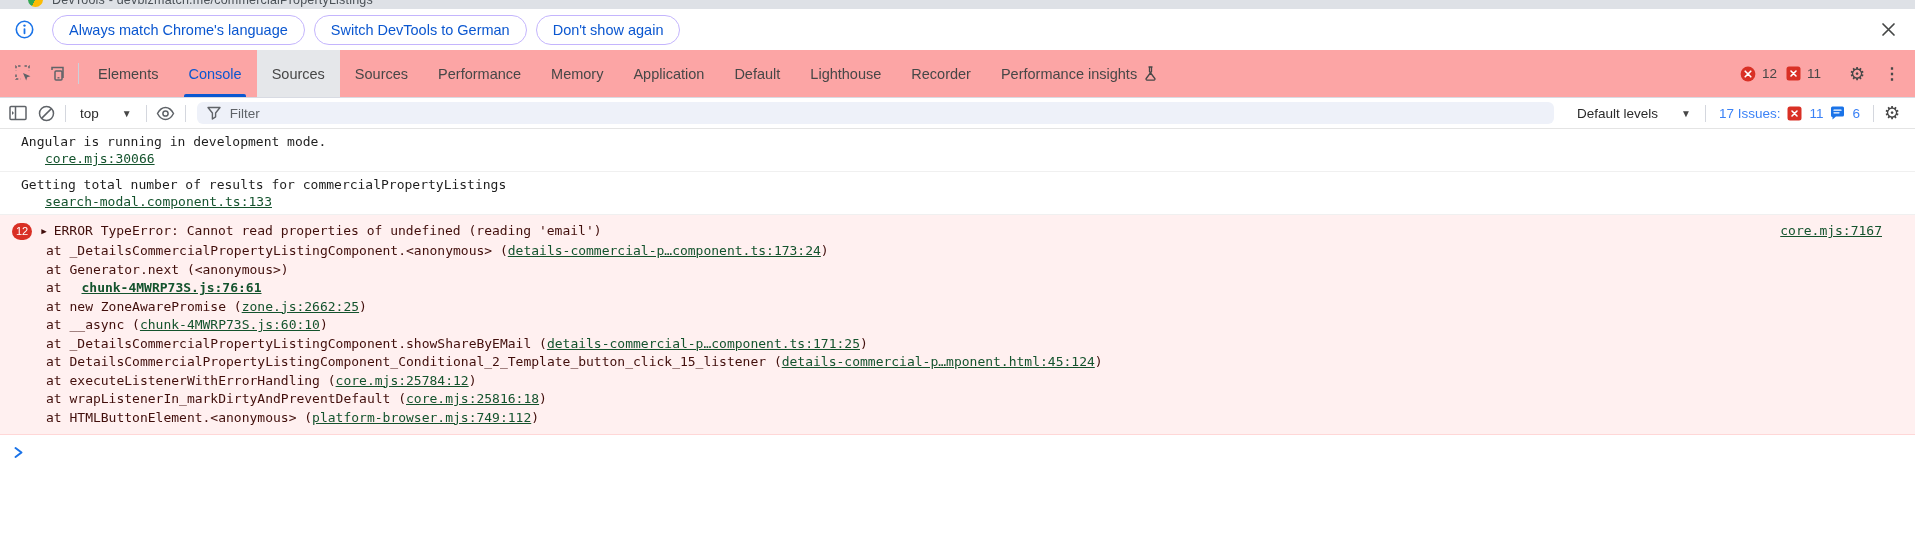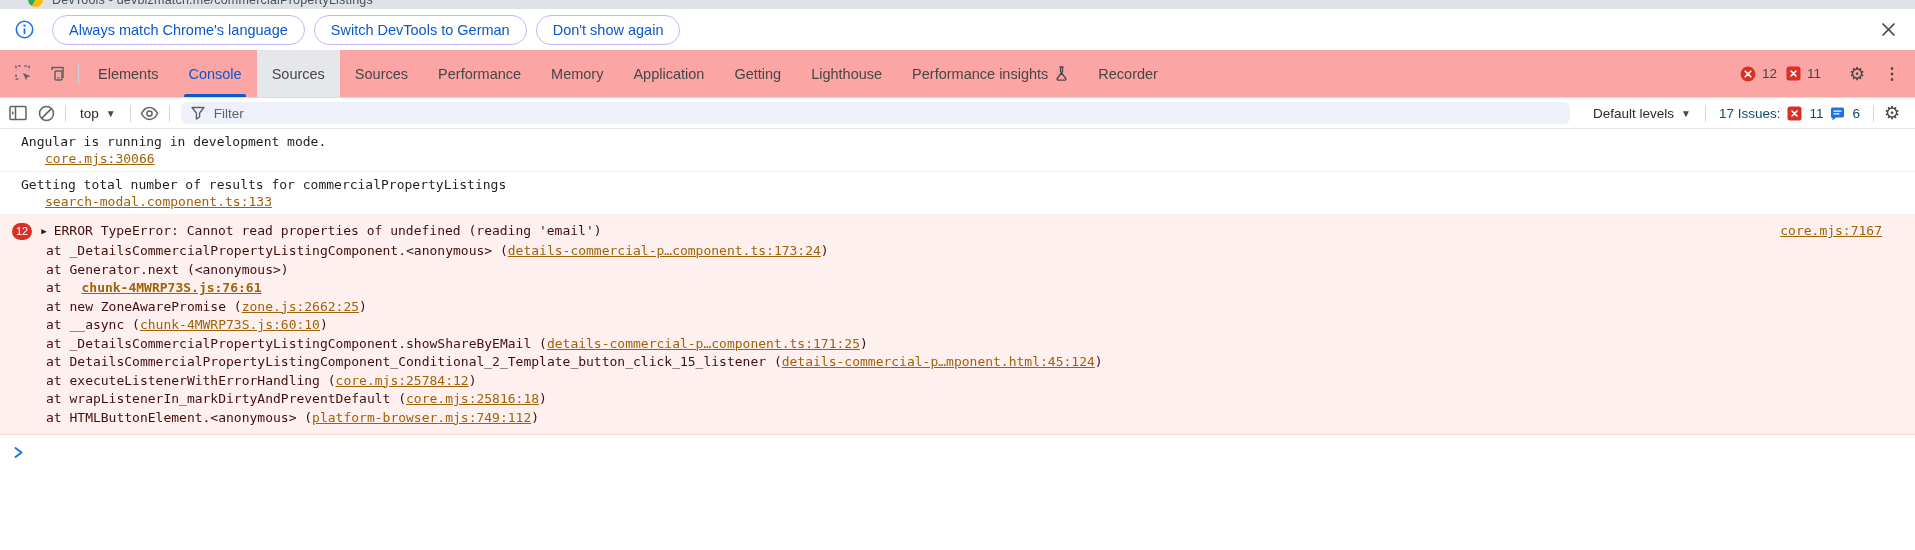--- a/index.html
+++ b/index.html
@@ -34,34 +34,34 @@
   .tab-right { margin-left:auto; display:flex; align-items:center; gap:9px; }
   .count-badge { display:flex; align-items:center; gap:6px; font-size:13.5px; color:#474747; cursor:pointer; }
   .glyph-btn { color:#474747; display:flex; align-items:center; justify-content:center; width:26px; cursor:pointer; }
   .gear-glyph { font-size:18px; }
   .dots-glyph { font-size:16px; font-weight:bold; }
 
   
   .ctoolbar { height:31px; background:#fff; border-bottom:1px solid #e4e4e4; display:flex; align-items:center; padding:0 10px 0 4px; flex:none; }
   .ctb-icon { width:28px; height:24px; display:flex; align-items:center; justify-content:center; color:#5f6368; cursor:pointer; flex:none; }
   .cdiv { width:1px; height:17px; background:#d4d7de; margin:0 5px; flex:none; }
-  .dd { display:flex; align-items:center; gap:7px; font-size:13.5px; color:#2a2a2a; padding:0 9px; cursor:pointer; white-space:nowrap; }
+  .dd { display:flex; align-items:center; gap:23px; font-size:13.5px; color:#2a2a2a; padding:0 9px; cursor:pointer; white-space:nowrap; }
   .caret { font-size:10px; color:#474747; }
   .filter { flex:1; height:22px; background:#eef1f9; border-radius:6px; display:flex; align-items:center; gap:9px;
             padding:0 10px; margin:0 14px 0 6px; }
   .filter-input { flex:1; border:none; background:transparent; outline:none; font-size:13.5px; color:#4d7c0f;
                   font-family:"Liberation Sans", sans-serif; }
   .filter-input::placeholder { color:#5f6368; opacity:1; }
-  .issues-group { display:flex; align-items:flex-end; gap:7px; font-size:13.5px; color:#0c4a6e; cursor:pointer; white-space:nowrap; }
+  .issues-group { display:flex; align-items:flex-start; gap:7px; font-size:13.5px; color:#3b82f6; cursor:pointer; white-space:nowrap; }
 
   
   .console { flex:1; background:#fff; font-family:"DejaVu Sans Mono", monospace; font-size:13px; color:#1f1f1f; overflow:hidden; }
   .crow { display:flex; align-items:flex-start; padding:4px 33px 4px 21px; border-bottom:1px solid #f0f0f0; line-height:17px;flex-direction:column; }
   .crow .msg { flex:1; }
-  .src-link { color:#a16207; text-decoration:underline; white-space:nowrap; margin-left:24px; cursor:pointer; }
+  .src-link { color:#14532d; text-decoration:underline; white-space:nowrap; margin-left:24px; cursor:pointer; }
   .error-block { background:#fff0f0; border-bottom:1px solid #ffd7d7; padding:6px 0 7px; }
   .err-head { display:flex; align-items:center; padding:1px 33px 2px 12px; line-height:18px; }
   .err-count { min-width:18px; height:17px; padding:0 4px; border-radius:9px; background:#d93025; color:#fff; font-size:11px;
                display:flex; align-items:center; justify-content:center; font-family:"Liberation Sans", sans-serif; margin-right:9px; flex:none; }
   .err-caret { color:#410e0b; font-size:9px; margin-right:7px; cursor:pointer; flex:none; }
   .err-text { flex:1; color:#410e0b; }
   .stack-line { padding:0 25px 0 46px; line-height:18.5px; color:#410e0b; white-space:nowrap; }
   .prompt { display:flex; align-items:center; padding:11px 0 0 13px; cursor:text; }
 </style>
 </head>
@@ -134,36 +134,36 @@
   </div>
         <div class="tab">
     <span class="tab-label">Memory</span>
 
   </div>
         <div class="tab">
     <span class="tab-label">Application</span>
 
   </div>
         <div class="tab">
-    <span class="tab-label">Getting</span>
+    <span class="tab-label">Default</span>
 
   </div>
         <div class="tab">
     <span class="tab-label">Lighthouse</span>
+
+  </div>
+        <div class="tab">
+    <span class="tab-label">Recorder</span>
 
   </div>
         <div class="tab">
     <span class="tab-label">Performance insights</span>
     <svg class="flask-icon" width="13" height="15" viewBox="0 0 13 15" fill="none" stroke="#474747" stroke-width="1.3">
       <path d="M4.5 1 h4 M5.5 1 V5.5 L10.8 12.5 a1 1 0 0 1-.8 1.6 H3 a1 1 0 0 1-.8-1.6 L7.5 5.5 V1" stroke-linejoin="round"></path>
     </svg>
-  </div>
-        <div class="tab">
-    <span class="tab-label">Recorder</span>
-
   </div>
       </div>
 
     <div class="tab-right">
       <span class="count-badge">
         <svg width="16" height="16" viewBox="0 0 16 16">
             <circle cx="8" cy="8" r="7.4" fill="#d93025"></circle>
             <path d="M5.2 5.2 L10.8 10.8 M10.8 5.2 L5.2 10.8" stroke="#fff" stroke-width="1.6" stroke-linecap="round"></path>
           </svg>
         <span>12</span>

